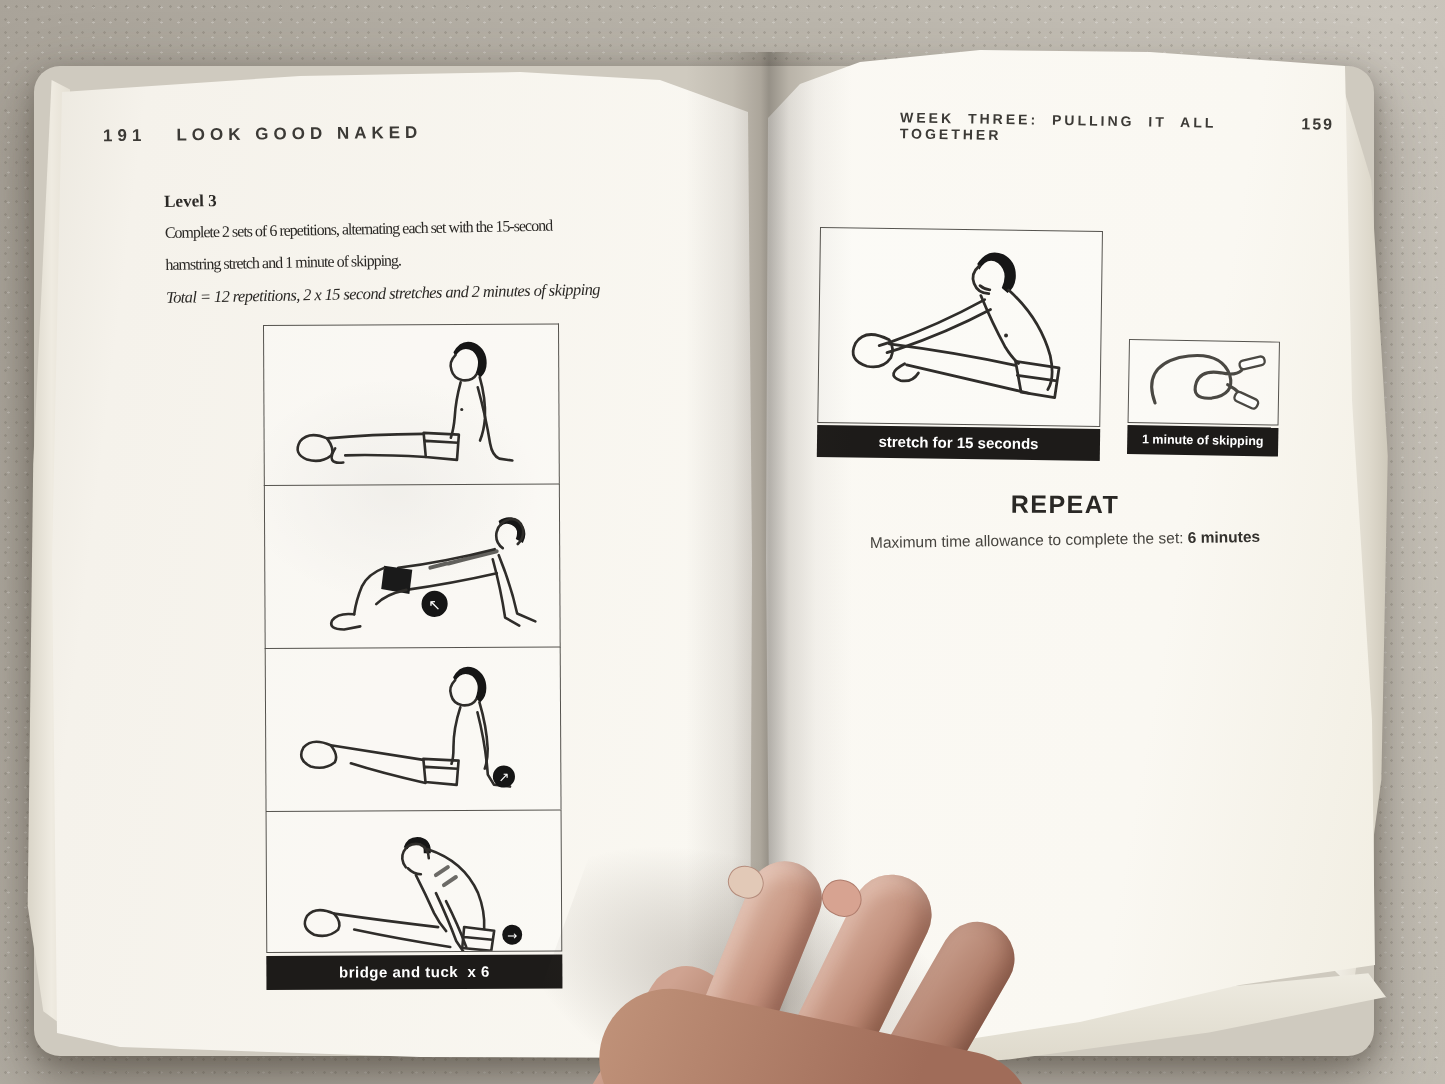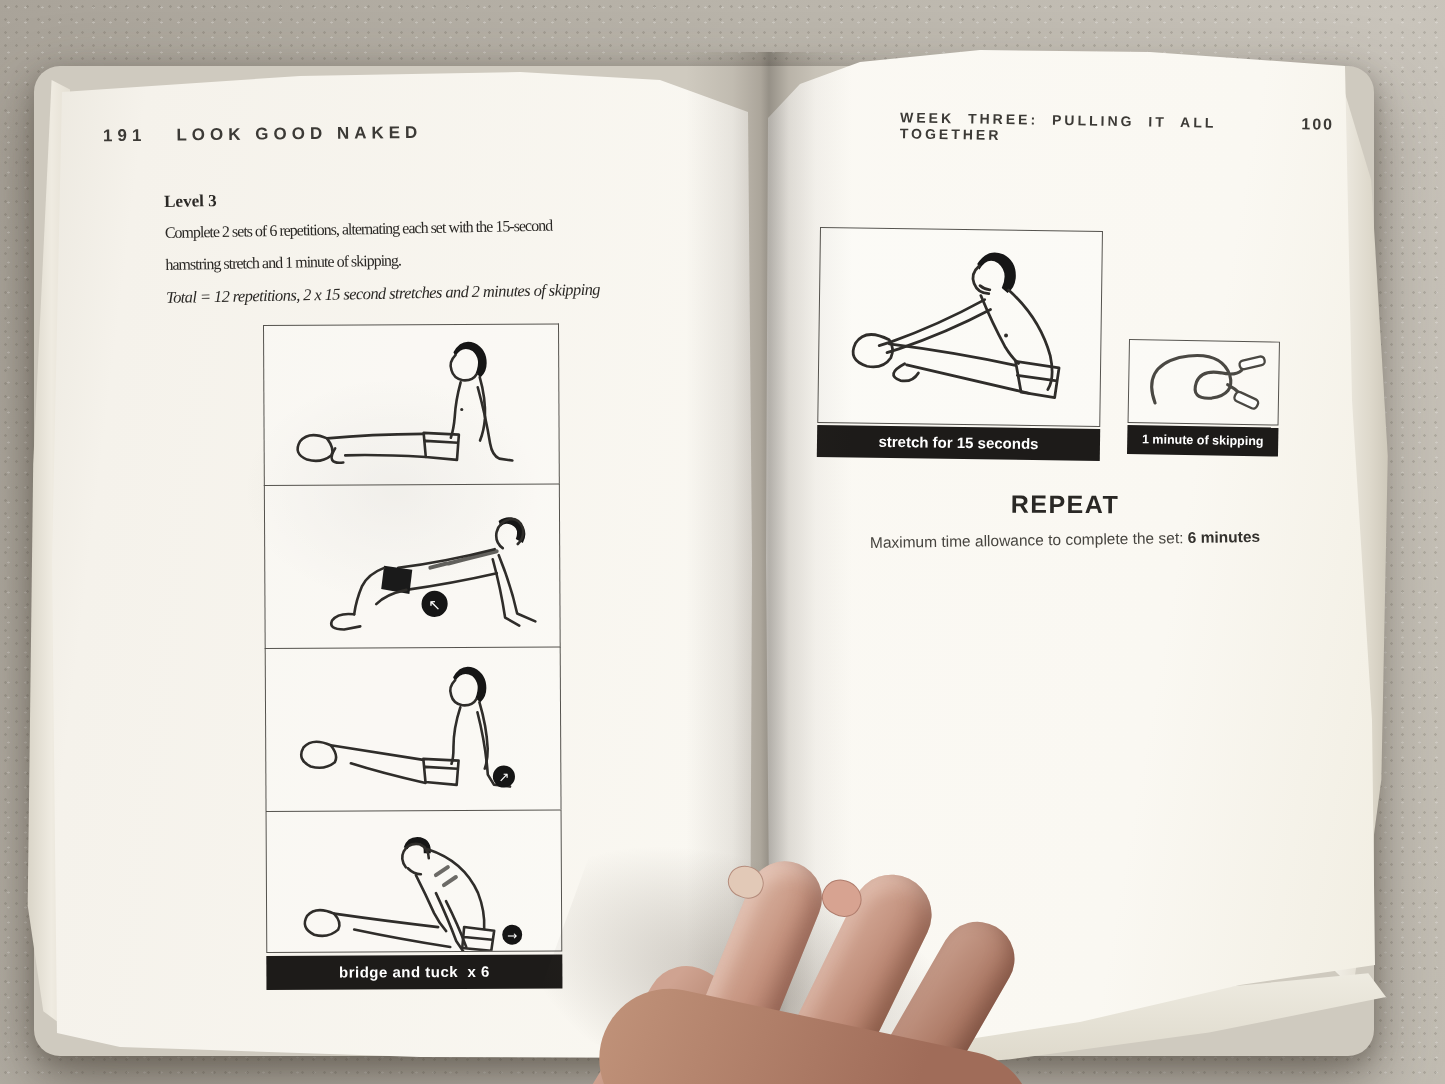--- a/index.html
+++ b/index.html
@@ -189,21 +189,21 @@
           <circle cx="244" cy="124" r="10" fill="#151515" stroke="none"></circle>
           <text x="244" y="129" font-size="12" fill="#fff" text-anchor="middle" font-family="DejaVu Sans, sans-serif" stroke="none">→</text>
         </g>
       </svg>
     </div>
     <div class="capbar big">bridge and tuck  x 6</div>
   </div>
 
   <div class="abs head-right runhead z10">
     <span>WEEK THREE: PULLING IT ALL TOGETHER</span>
-    <span class="pgnum">100</span>
+    <span class="pgnum">159</span>
   </div>
 
   <div class="abs stretchbox z10" aria-label="Man seated reaching forward along his straight legs to touch his toes">
     <div class="draw">
       <svg viewBox="0 0 283 196">
         <g stroke="#2f2d2a" stroke-width="2.8" fill="none" stroke-linecap="round" stroke-linejoin="round">
           <path d="M158 34 Q168 18 184 24 Q198 31 197 48 Q196 58 189 63 L183 58 Q190 42 179 33 Q168 26 160 40 Z" fill="#161616" stroke="none"></path>
           <path d="M160 36 Q151 44 155 54 Q159 64 170 64"></path>
           <path d="M161 56 Q166 60 171 60"></path>
           <path d="M190 60 Q222 88 233 126 Q238 148 231 160"></path>

